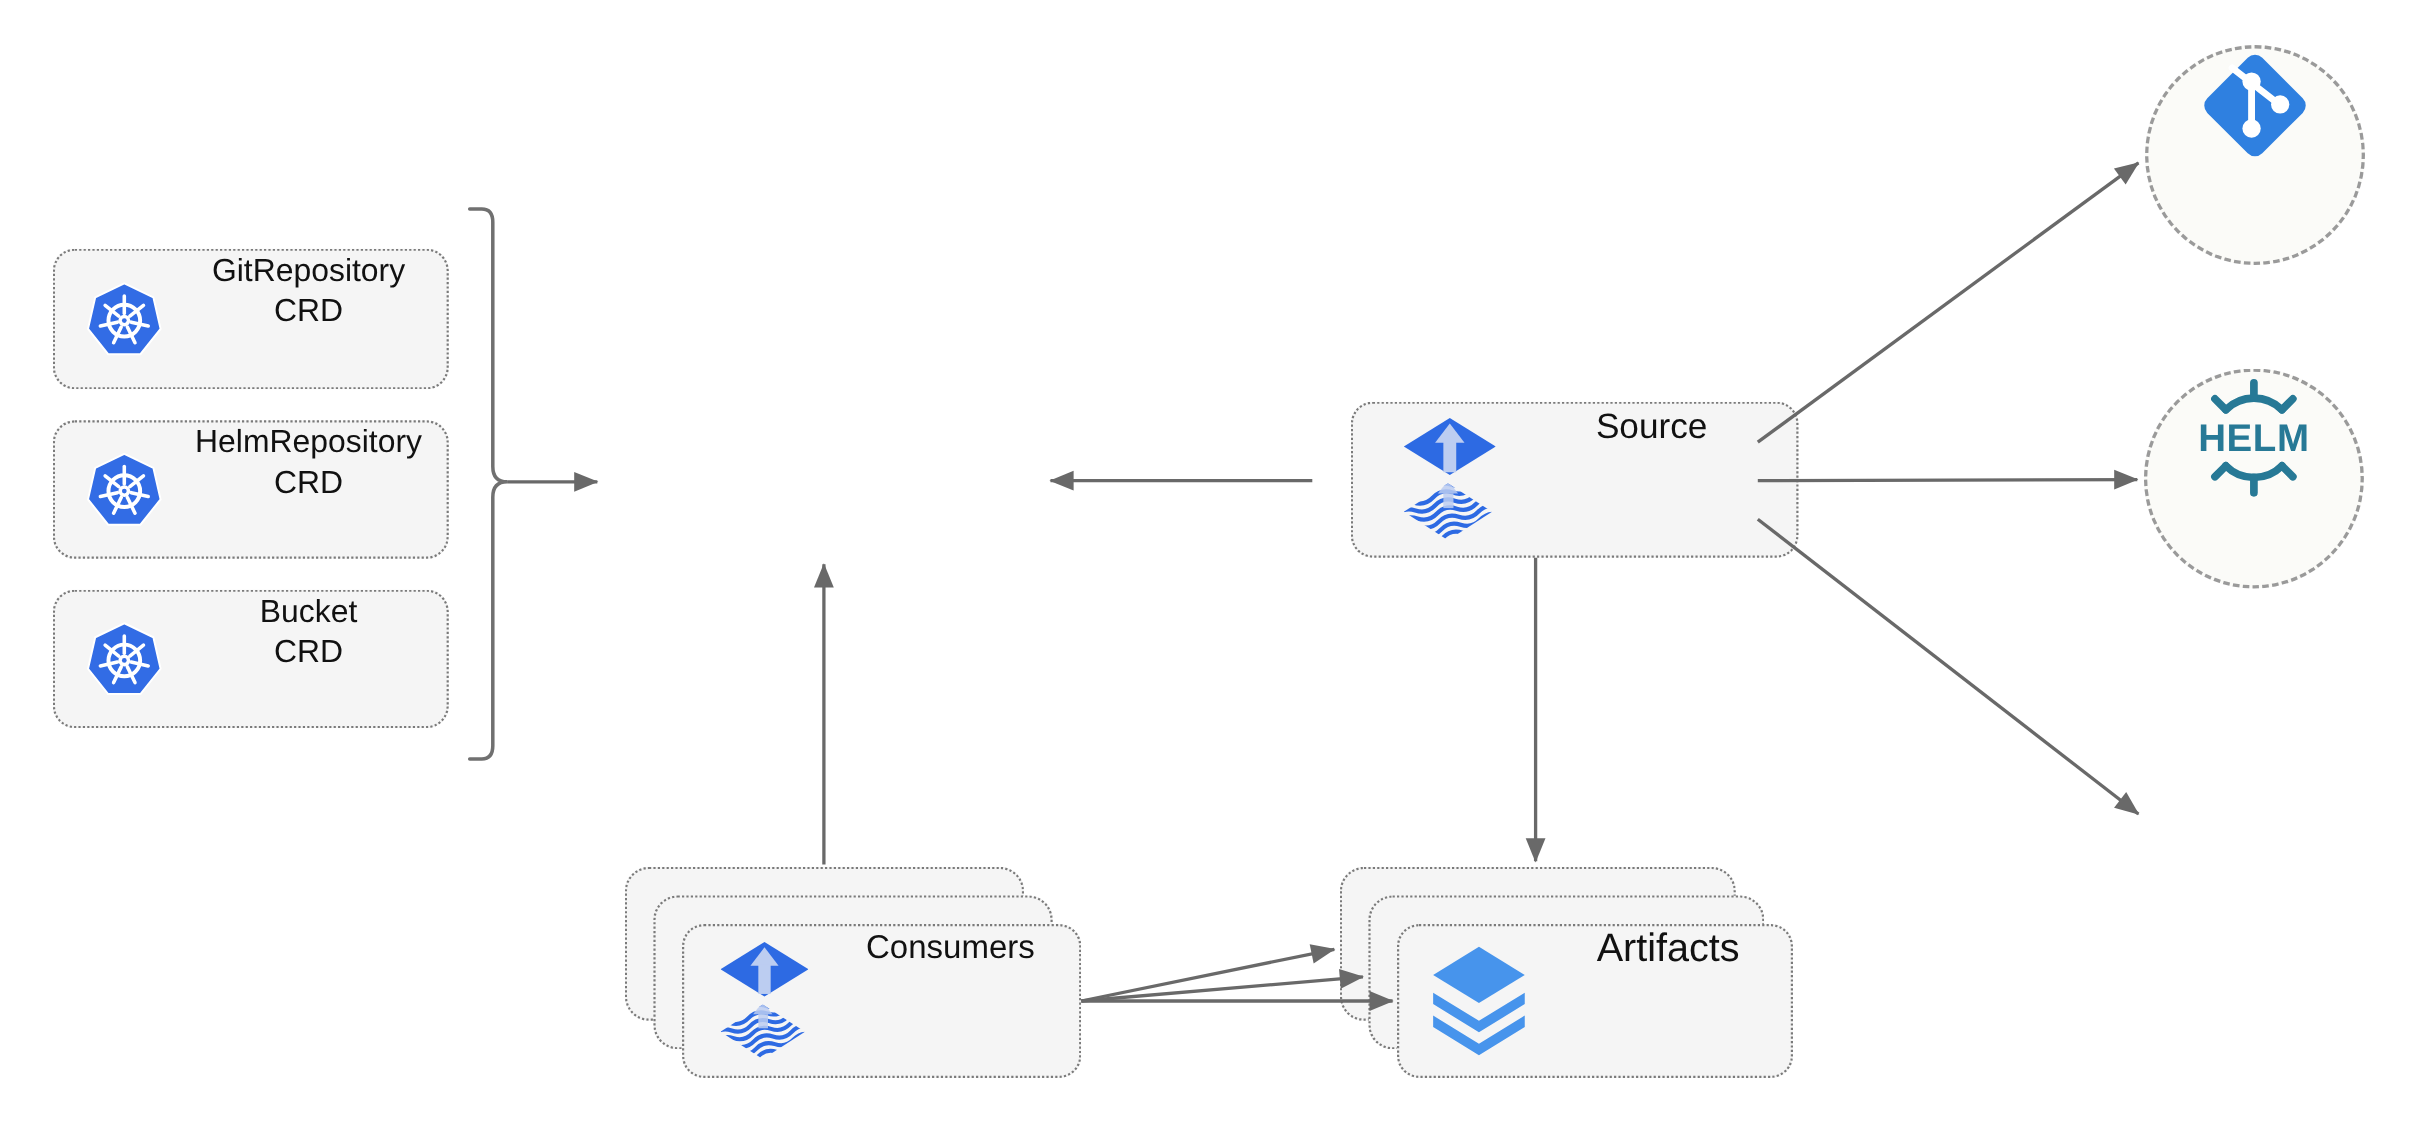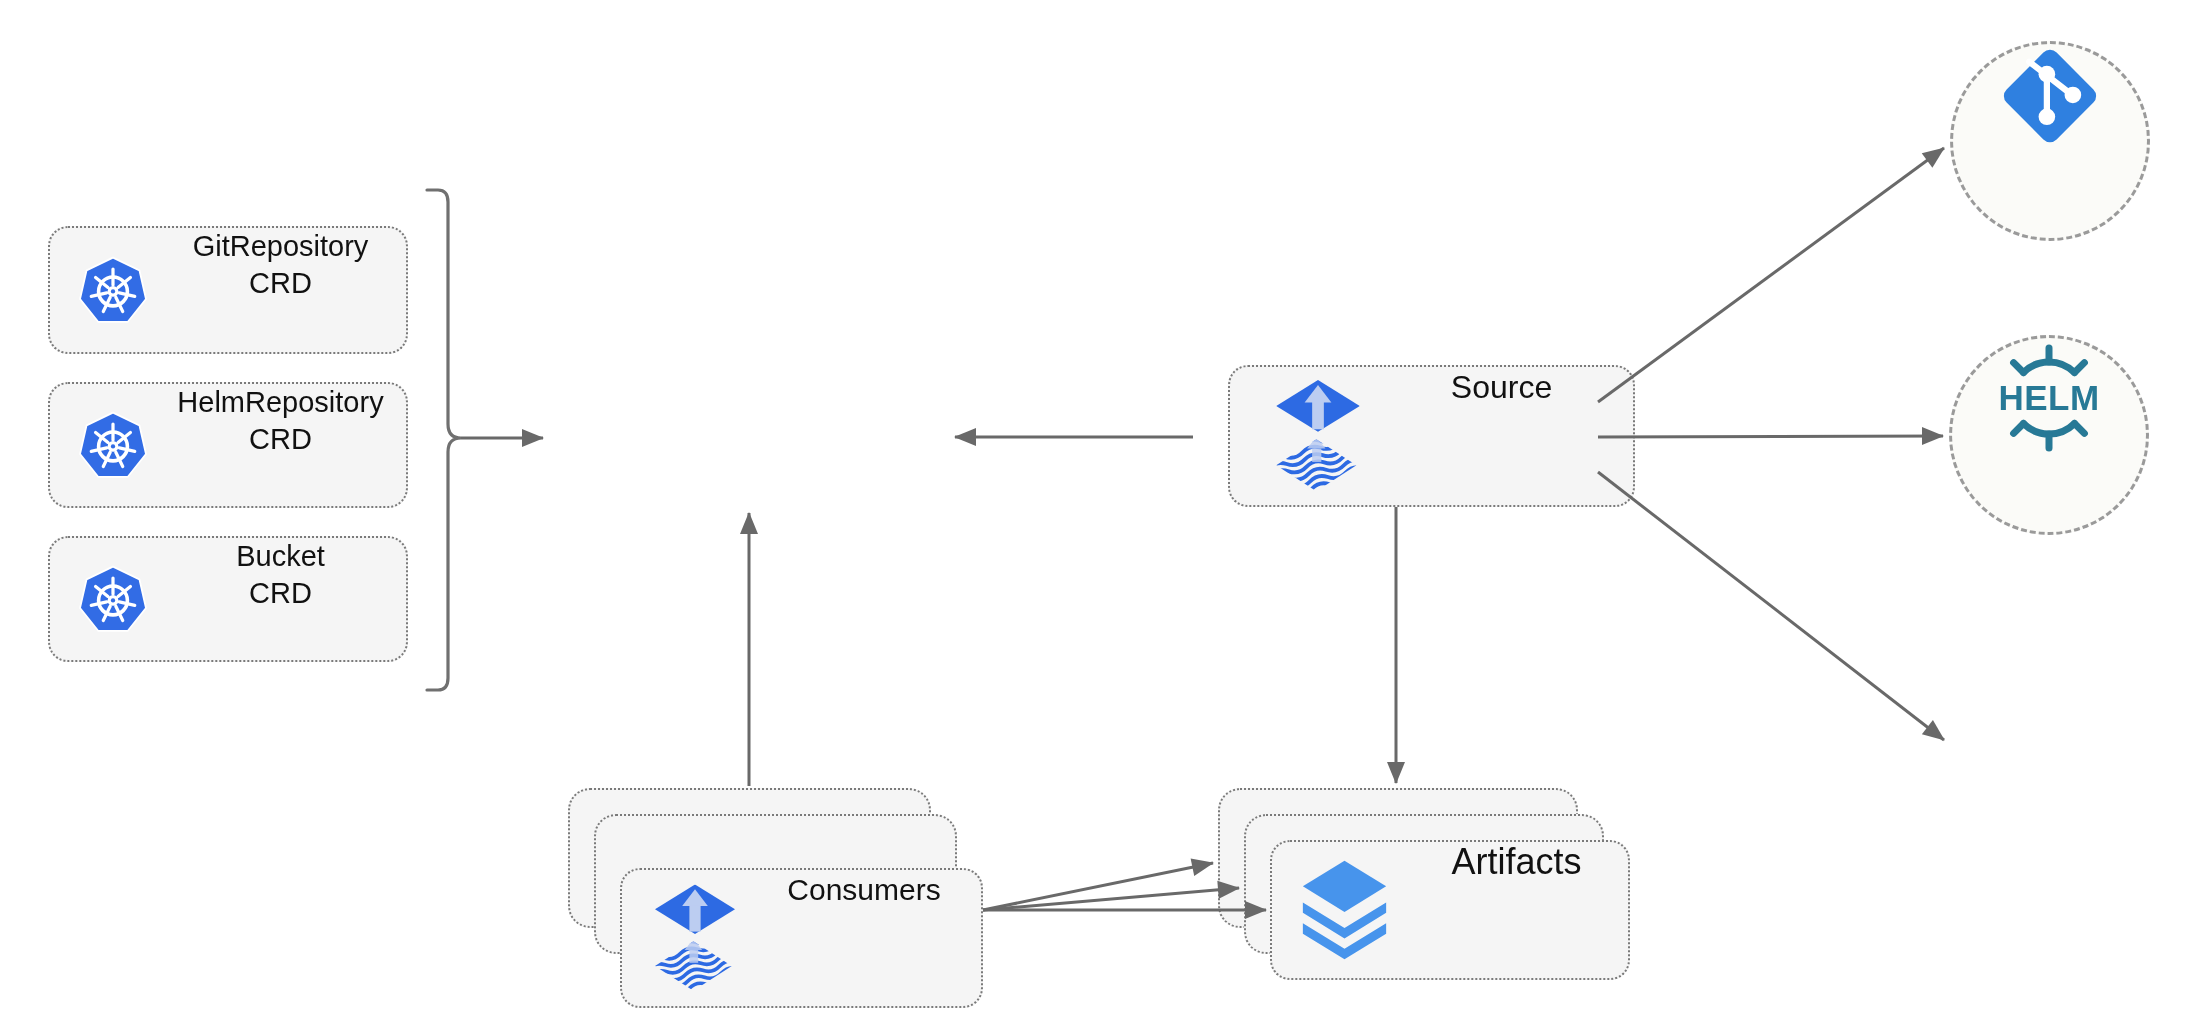--- a/index.html
+++ b/index.html
@@ -122,21 +122,21 @@
           <use href="#sym-flux"></use>
         </svg>
     </span>
     <div class="label">
       <div>Source</div>
     </div>
   </div>
 
   <div class="stack" style="left:568px;top:788px;width:363px;height:140px"></div>
   <div class="stack" style="left:594px;top:814px;width:363px;height:140px"></div>
-  <div class="node big" style="left:620px;top:868px;width:363px;height:140px;padding-right:8px">
+  <div class="node big" style="left:620px;top:840px;width:363px;height:140px;padding-right:8px">
     <span class="icon-wrap" style="margin-left:33px">
       <svg width="80" height="108" viewBox="0 0 100 134">
           <use href="#sym-flux"></use>
         </svg>
     </span>
     <div class="label" style="font-size:30px">Consumers</div>
   </div>
 
   <div class="stack" style="left:1218px;top:788px;width:360px;height:140px"></div>
   <div class="stack" style="left:1244px;top:814px;width:360px;height:140px"></div>

